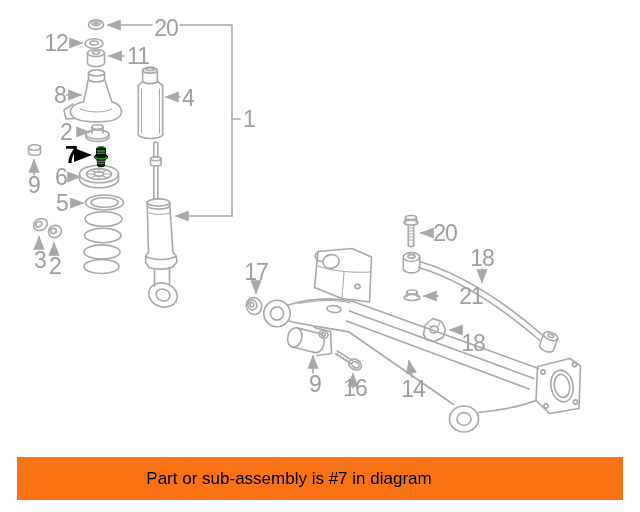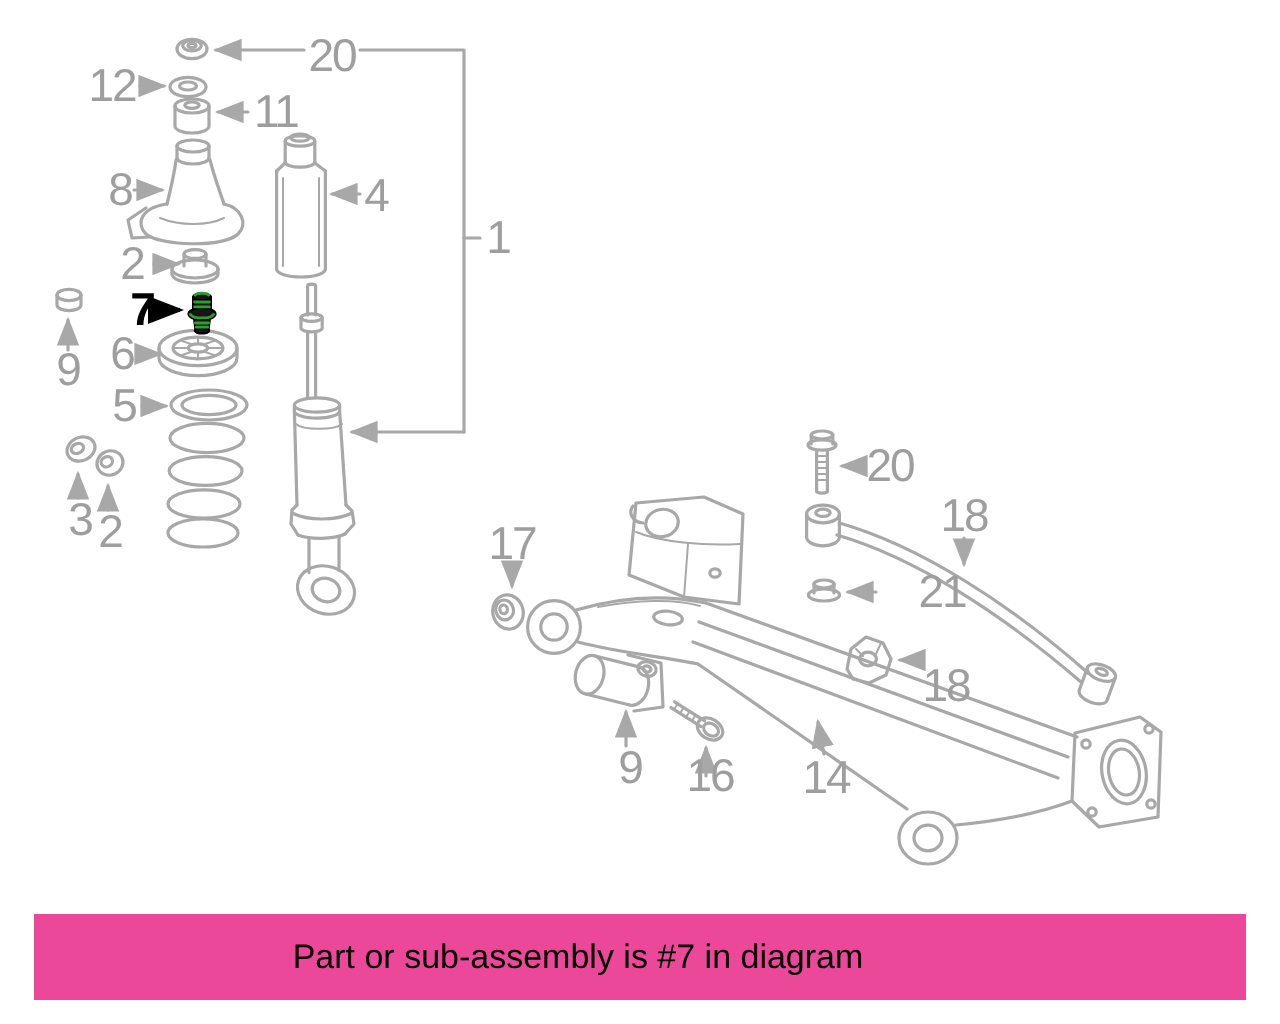--- a/index.html
+++ b/index.html
@@ -291,17 +291,17 @@
   <div class="callout co13">20</div>
   <div class="callout co14">14</div>
   <div class="callout co15">9</div>
   <div class="callout co16">16</div>
   <div class="callout co17">17</div>
   <div class="callout co18">18</div>
   <div class="callout co19">18</div>
   <div class="callout co20">20</div>
   <div class="callout co21">21</div>
 
-  <div class="banner" style="background: #ec4899; color: rgb(0, 0, 0); justify-content: center;">
+  <div class="banner" style="background: #f97316; color: rgb(0, 0, 0); justify-content: center;">
     <div>Part or sub-assembly is #7 in diagram</div>
   </div>
 
 </div>
 
 </body></html>

